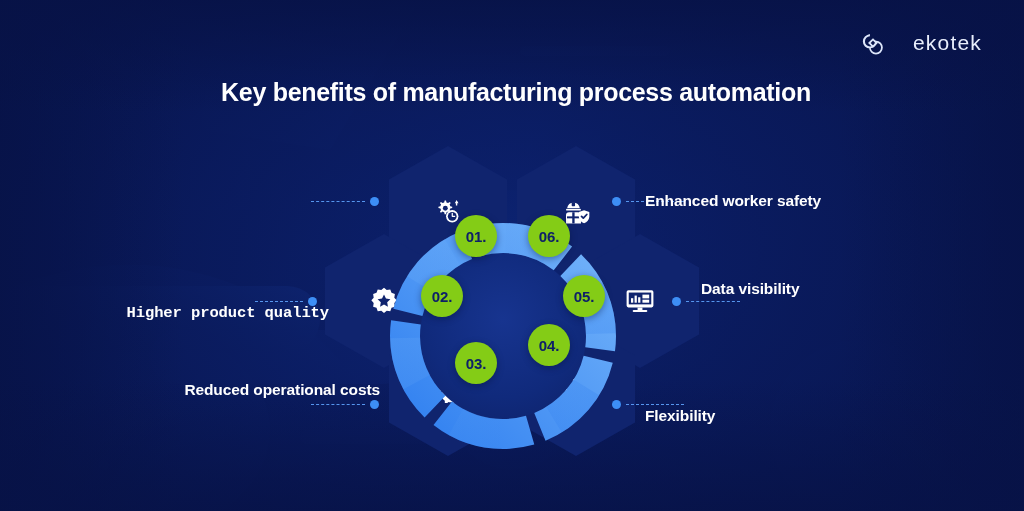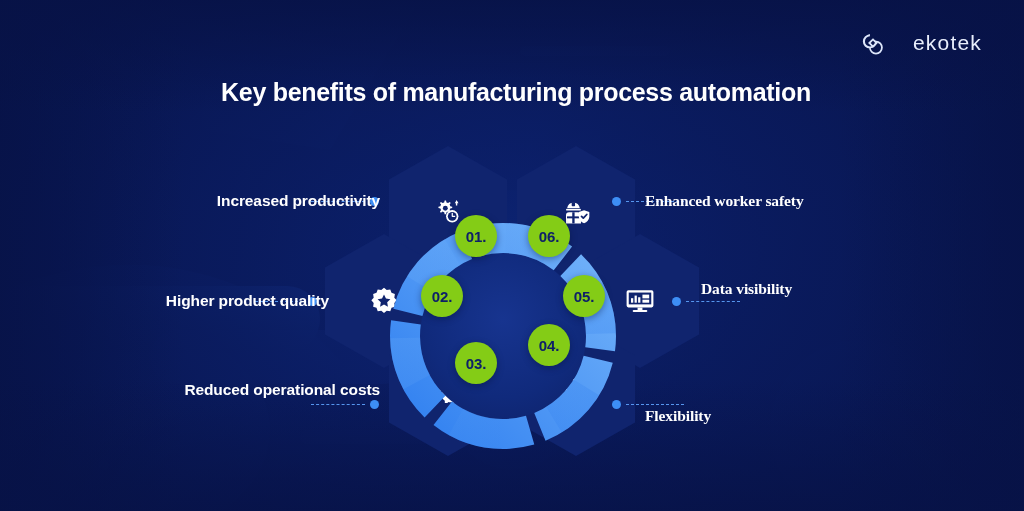--- a/index.html
+++ b/index.html
@@ -99,21 +99,21 @@
   
   .label {
     position:absolute;
     color:#ffffff;
     font-size:15.5px;
     font-weight:bold;
     white-space:nowrap;
     letter-spacing:-0.1px;
   }
   .label.left  { text-align:right; transform:translateX(-100%); }
-  .label.right { text-align:left;font-family:Liberation Serif, serif; }
+  .label.right { text-align:left; }
 
   
   .conn { position:absolute; height:10px; display:flex; align-items:center; }
   .conn .dash {
     flex:1 1 auto; height:0;
     border-top:1.6px dashed #5b9df6;
     opacity:.95;
   }
   .conn .dot {
     width:9px; height:9px; border-radius:50%;
@@ -301,20 +301,19 @@
   </div>
   <div class="conn right" style="left:672px; top:296px; width:68px;">
     <span class="dot"></span>
     <span class="dash"></span>
   </div>
   <div class="conn right" style="left:612px; top:399px; width:72px;">
     <span class="dot"></span>
     <span class="dash"></span>
   </div>
 
-  <div class="label left" style="left:380px; top:192px;">Increased productivity</div>
-  <div class="label left" style="left:329px; top:292px;">Higher product quality</div>
+  <div class="label left" style="left:329px; top:304px;font-family:Liberation Mono, monospace;">Higher product quality</div>
   <div class="label left" style="left:380px; top:381px;">Reduced operational costs</div>
 
   <div class="label right" style="left:645px; top:192px;">Enhanced worker safety</div>
   <div class="label right" style="left:701px; top:280px;text-align:center;">Data visibility</div>
   <div class="label right" style="left:645px; top:395px;margin-top:12px;">Flexibility</div>
 </div>
 
 </body></html>

